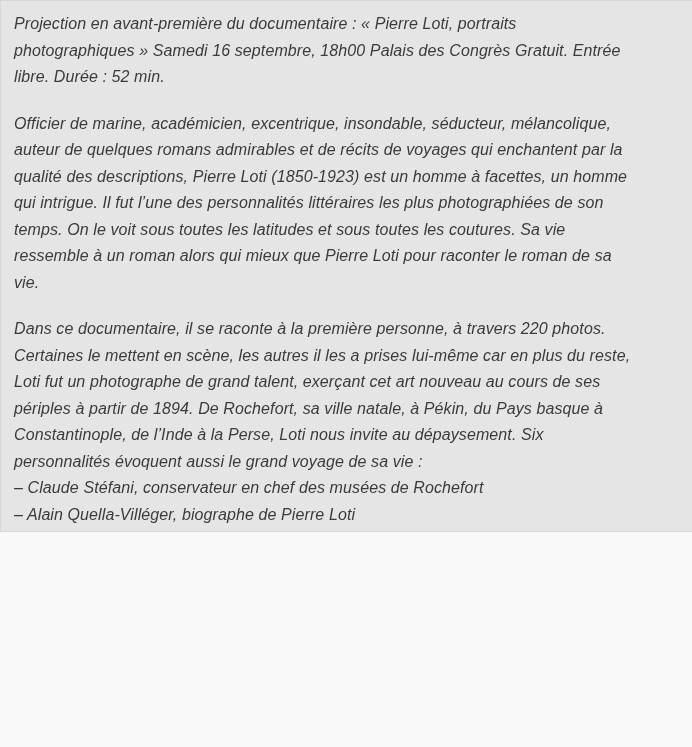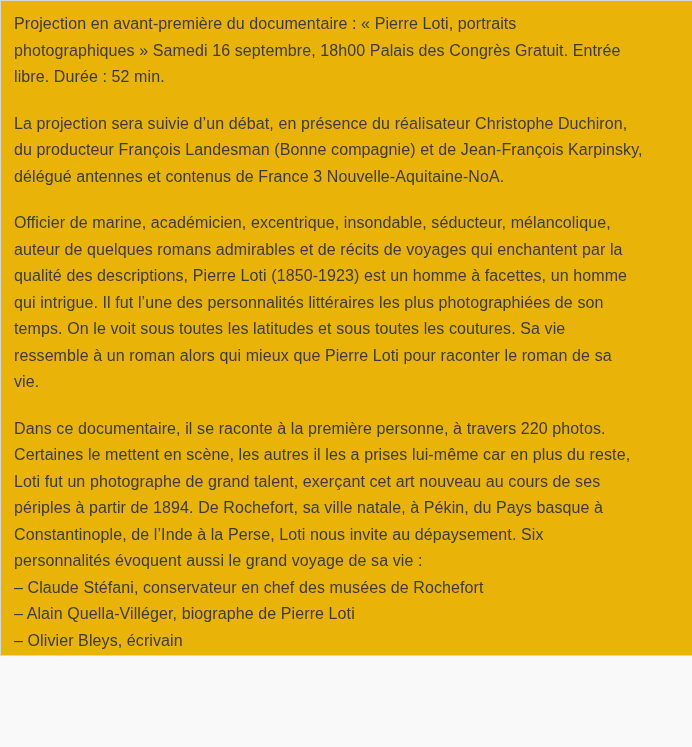--- a/index.html
+++ b/index.html
@@ -6,47 +6,45 @@
     margin: 0;
     padding: 0;
     background: #f9f9f9;
     width: 692px;
     height: 747px;
     overflow: hidden;
   }
   .content-panel {
     box-sizing: border-box;
     width: 692px;
-    height: 656px;
-    background: #eab308;
+    height: 532px;
+    background: #e5e5e5;
     border: 1px solid #d7d7d7;
     border-right: 0;
     padding: 10px 10px 0 13px;
     overflow: hidden;
+    font-style: italic;
   }
   .content-panel p {
     margin: 0 0 20px 0;
     font-family: "Liberation Sans", "DejaVu Sans", sans-serif;
     font-size: 16px;
     line-height: 26.5px;
     color: #3b3b3b;
     white-space: pre;
     letter-spacing: 0.1px;
   }
 </style>
 </head>
 <body>
 
 <div class="content-panel">
   <p>Projection en avant-première du documentaire : « Pierre Loti, portraits
 photographiques » Samedi 16 septembre, 18h00 Palais des Congrès Gratuit. Entrée
 libre. Durée : 52 min.</p>
-  <p>La projection sera suivie d’un débat, en présence du réalisateur Christophe Duchiron,
-du producteur François Landesman (Bonne compagnie) et de Jean-François Karpinsky,
-délégué antennes et contenus de France 3 Nouvelle-Aquitaine-NoA.</p>
   <p>Officier de marine, académicien, excentrique, insondable, séducteur, mélancolique,
 auteur de quelques romans admirables et de récits de voyages qui enchantent par la
 qualité des descriptions, Pierre Loti (1850-1923) est un homme à facettes, un homme
 qui intrigue. Il fut l’une des personnalités littéraires les plus photographiées de son
 temps. On le voit sous toutes les latitudes et sous toutes les coutures. Sa vie
 ressemble à un roman alors qui mieux que Pierre Loti pour raconter le roman de sa
 vie.</p>
   <p>Dans ce documentaire, il se raconte à la première personne, à travers 220 photos.
 Certaines le mettent en scène, les autres il les a prises lui-même car en plus du reste,
 Loti fut un photographe de grand talent, exerçant cet art nouveau au cours de ses

